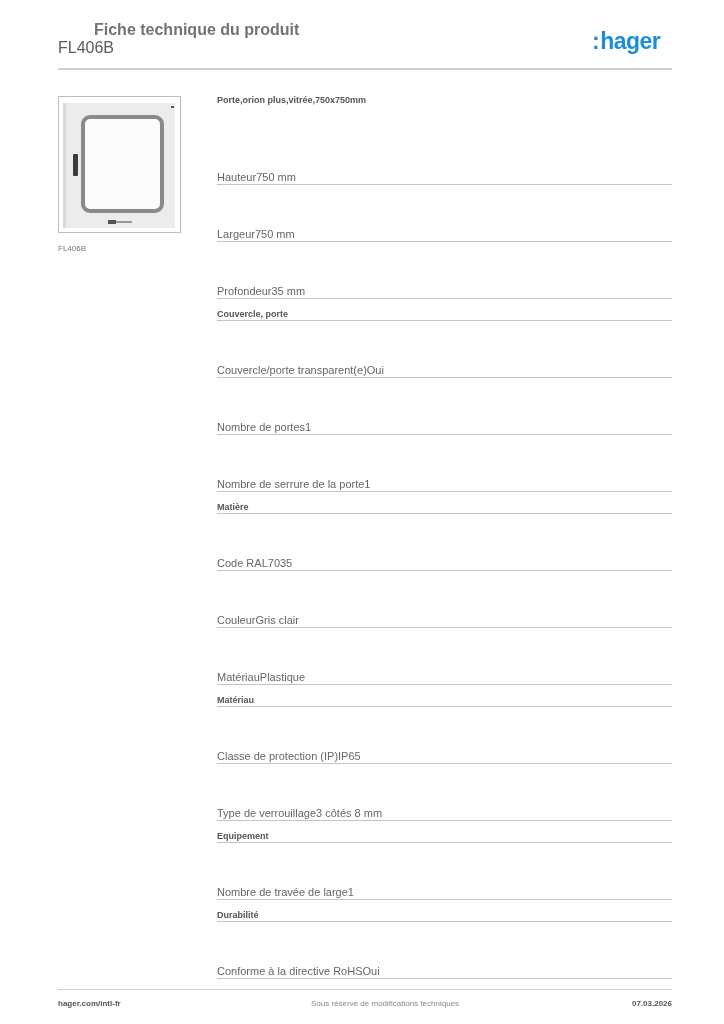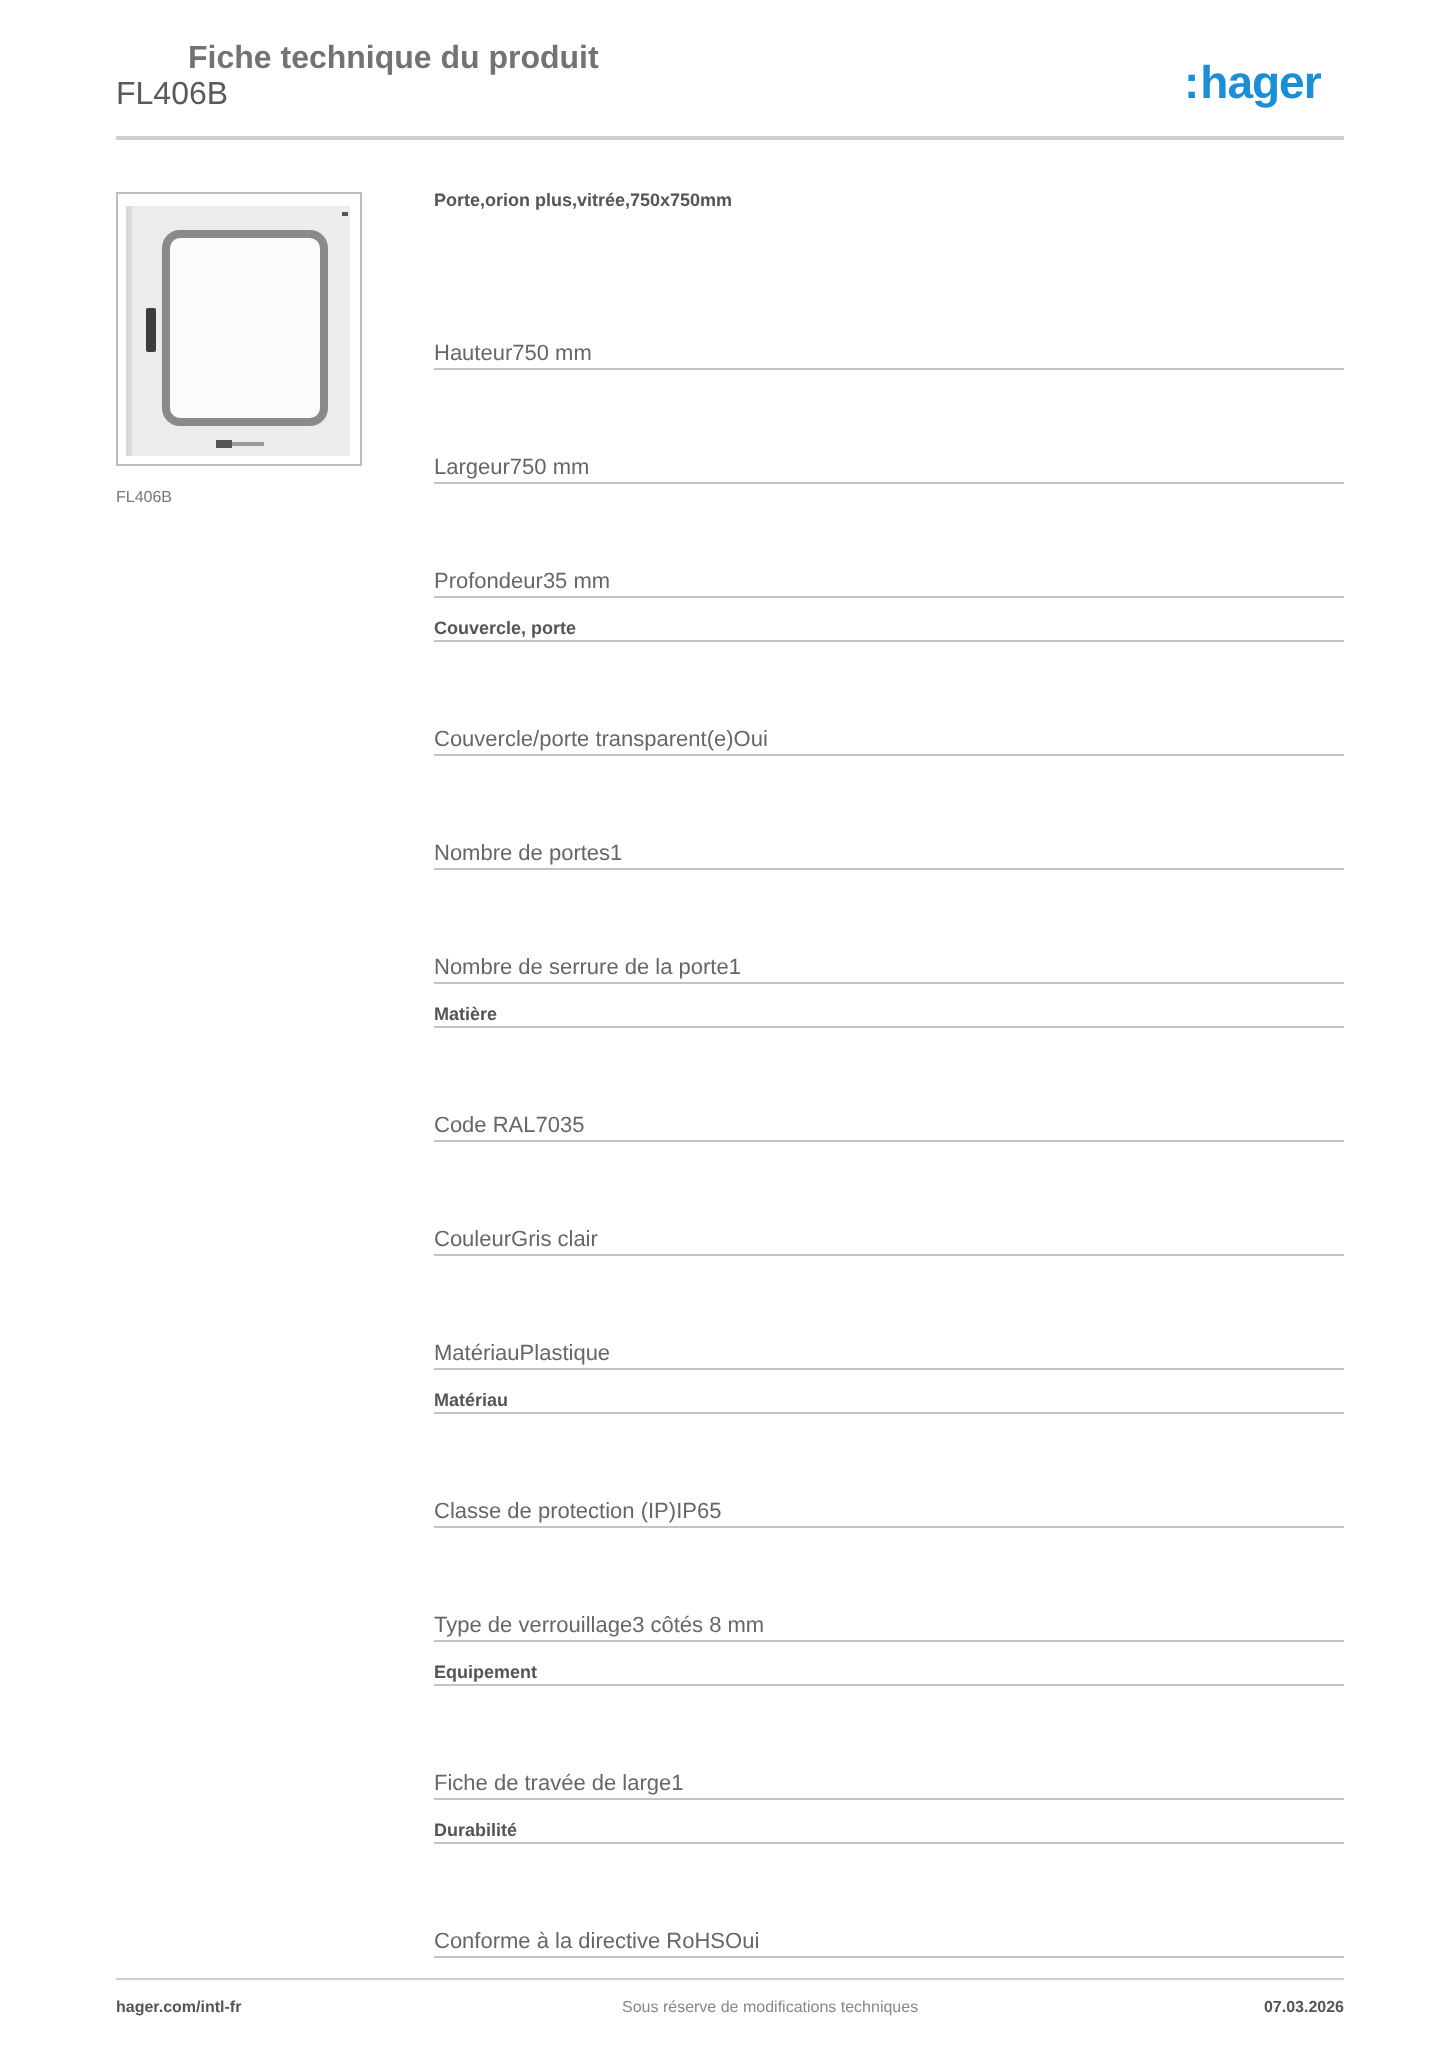--- a/index.html
+++ b/index.html
@@ -114,21 +114,21 @@
       </div>
     <div class="row">
         <span>Type de verrouillage</span>
         <span class="val">3 côtés 8 mm</span>
       </div>
   </div>
 
   <div class="group">
     <div class="group-title">Equipement</div>
     <div class="row">
-        <span>Fiche de travée de large</span>
+        <span>Nombre de travée de large</span>
         <span class="val">1</span>
       </div>
   </div>
 
   <div class="group">
     <div class="group-title">Durabilité</div>
     <div class="row">
         <span>Conforme à la directive RoHS</span>
         <span class="val">Oui</span>
       </div>

